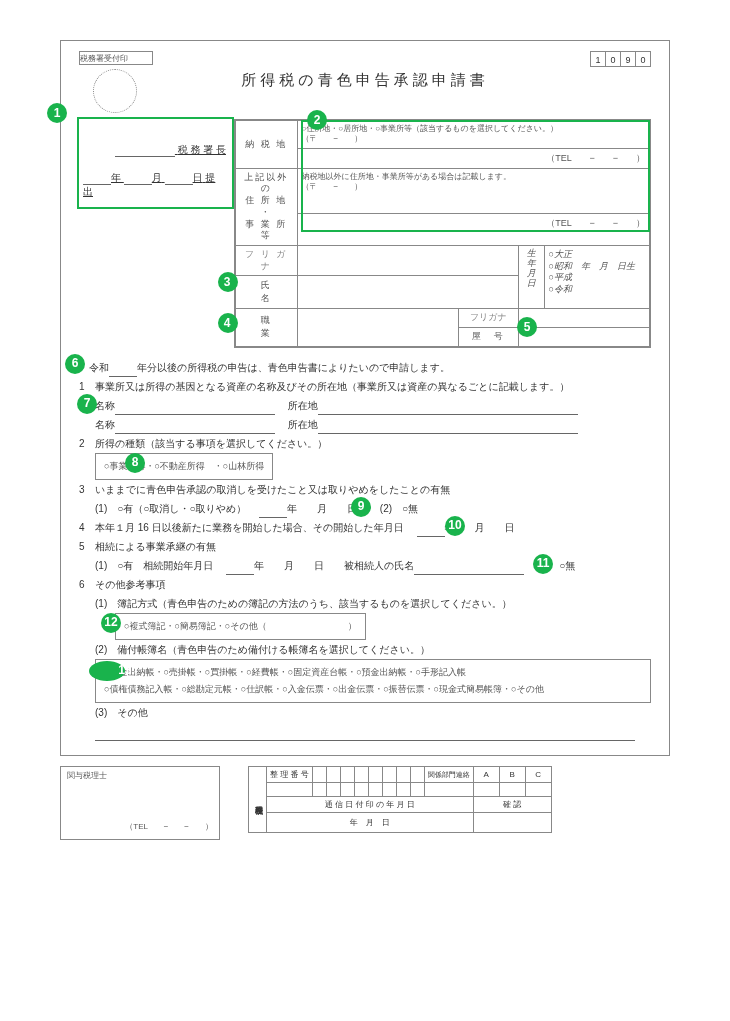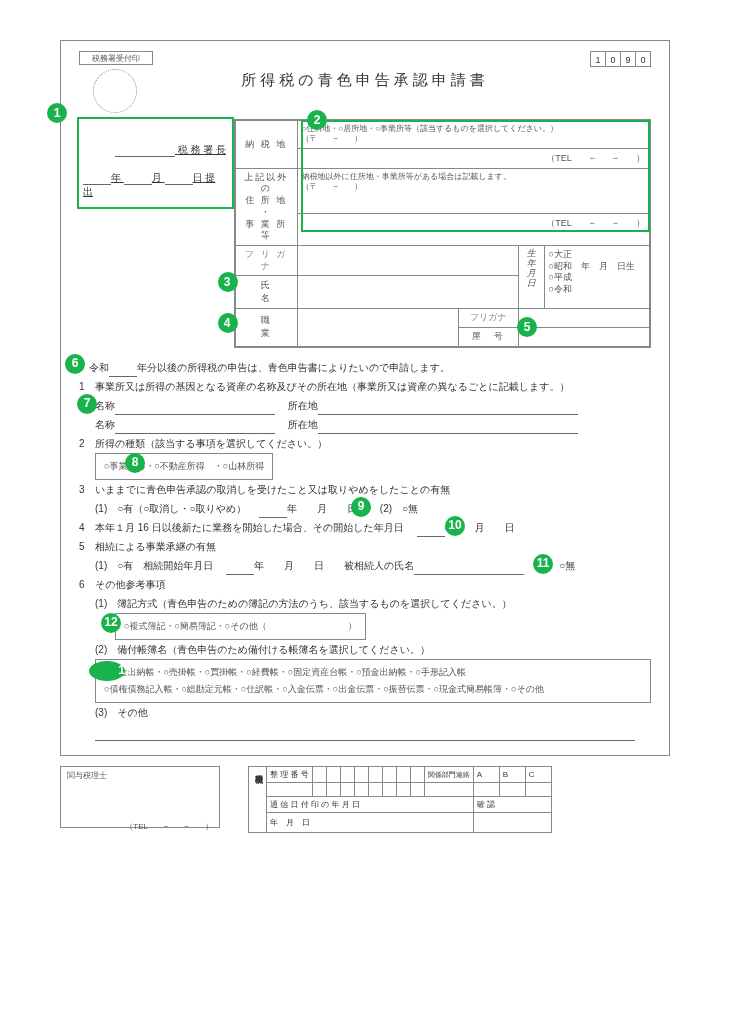--- a/index.html
+++ b/index.html
@@ -16,21 +16,21 @@
   .form-border {
     border: 1px solid #888;
     padding: 10px 18px 14px;
     position: relative;
   }
   .topbar { position: relative; height: 48px; }
   .stampbox {
     position: absolute; left: 0; top: 0;
     border: 1px solid #888;
     width: 74px; height: 14px;
-    font-size: 8px; text-align: center; line-height: 14px;
+    font-size: 8px; line-height: 14px;
     color: #555;
   }
   .stampcircle {
     position: absolute; left: 14px; top: 18px;
     width: 44px; height: 44px;
     border: 1px dotted #888; border-radius: 50%;
   }
   .formnum {
     position: absolute; right: 0; top: 0;
     display: flex;
@@ -72,23 +72,23 @@
     font-size: 12px; font-weight: bold;
     display: flex; align-items: center; justify-content: center;
     position: absolute; z-index: 5;
   }
   .section { margin-top: 10px; font-size: 10px; line-height: 1.9; color:#333; }
   .section .num { display:inline-block; width: 16px; }
   .sub { margin-left: 16px; }
   .box-options { border: 1px solid #888; padding: 4px 8px; display:inline-block; color:#555; font-size:9px;}
   .longline .u { min-width: 160px; }
   .bottom { display:flex; gap: 28px; margin-top: 10px; }
-  .zeirishi { border: 1px solid #888; width: 160px; height: 62px; padding: 3px 6px; font-size: 8px; color:#555;}
+  .zeirishi { border: 1px solid #888; width: 160px; height: 74px; padding: 3px 6px; font-size: 8px; color:#555;}
   .kanri table { border-collapse: collapse; font-size: 8px; }
-  .kanri td { border: 1px solid #888; padding: 2px 3px; text-align: left; min-width: 14px; height: 14px;}
+  .kanri td { border: 1px solid #888; padding: 2px 3px; text-align: center; min-width: 14px; height: 14px;}
   .kanri .vlabel { writing-mode: vertical-rl; width: 14px; }
   .rel { position: relative; }
 </style>
 </head>
 <body>
 
 <div class="form-border rel">
 
   <div class="topbar rel">
     <div class="stampbox">税務署受付印</div>
@@ -148,21 +148,21 @@
           </td>
         </tr>
         <tr>
               <td colspan="4" class="tel">（TEL　　−　　−　　）</td>
             </tr>
 
         <tr class="dashed-bot">
           <td class="lbl tinylbl" style="color:#888;">フ リ ガ ナ</td>
           <td colspan="2"></td>
           <td class="seinen" rowspan="2" style="width:26px">生年月日</td>
-          <td rowspan="2" class="tinylbl" style="width:110px;">
+          <td rowspan="2" class="tinylbl" style="width:110px;font-style:italic;">
             <div>○大正</div>
             <div><span>○昭和</span>　<span>年　月　日生</span></div>
             <div>○平成</div>
             <div>○令和</div>
           </td>
         </tr>
         <tr class="rel">
           <td class="lbl rel">
             <div class="badge" style="left:-18px; top:-4px;">3</div>
             <span>氏　　　名</span>

